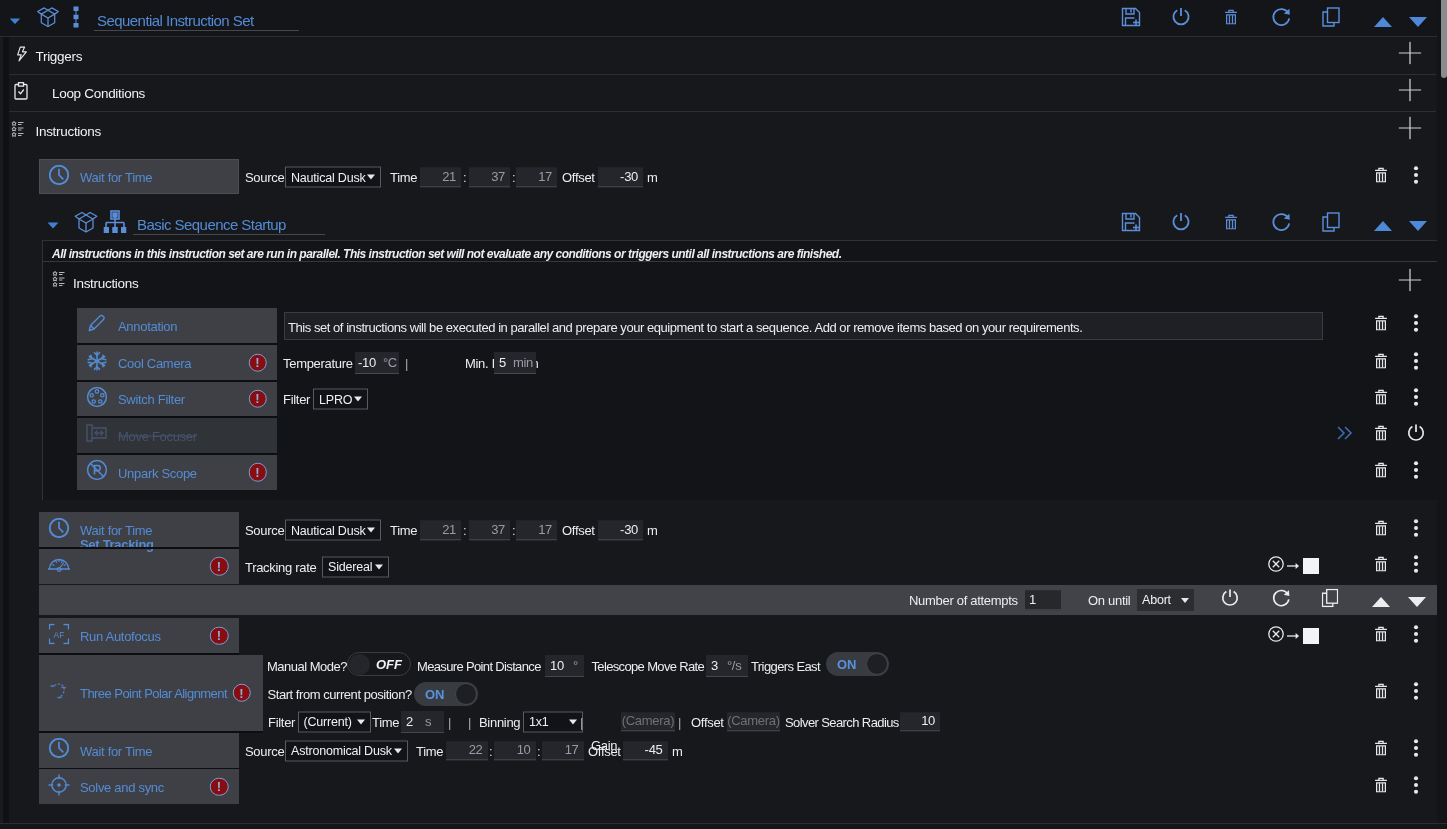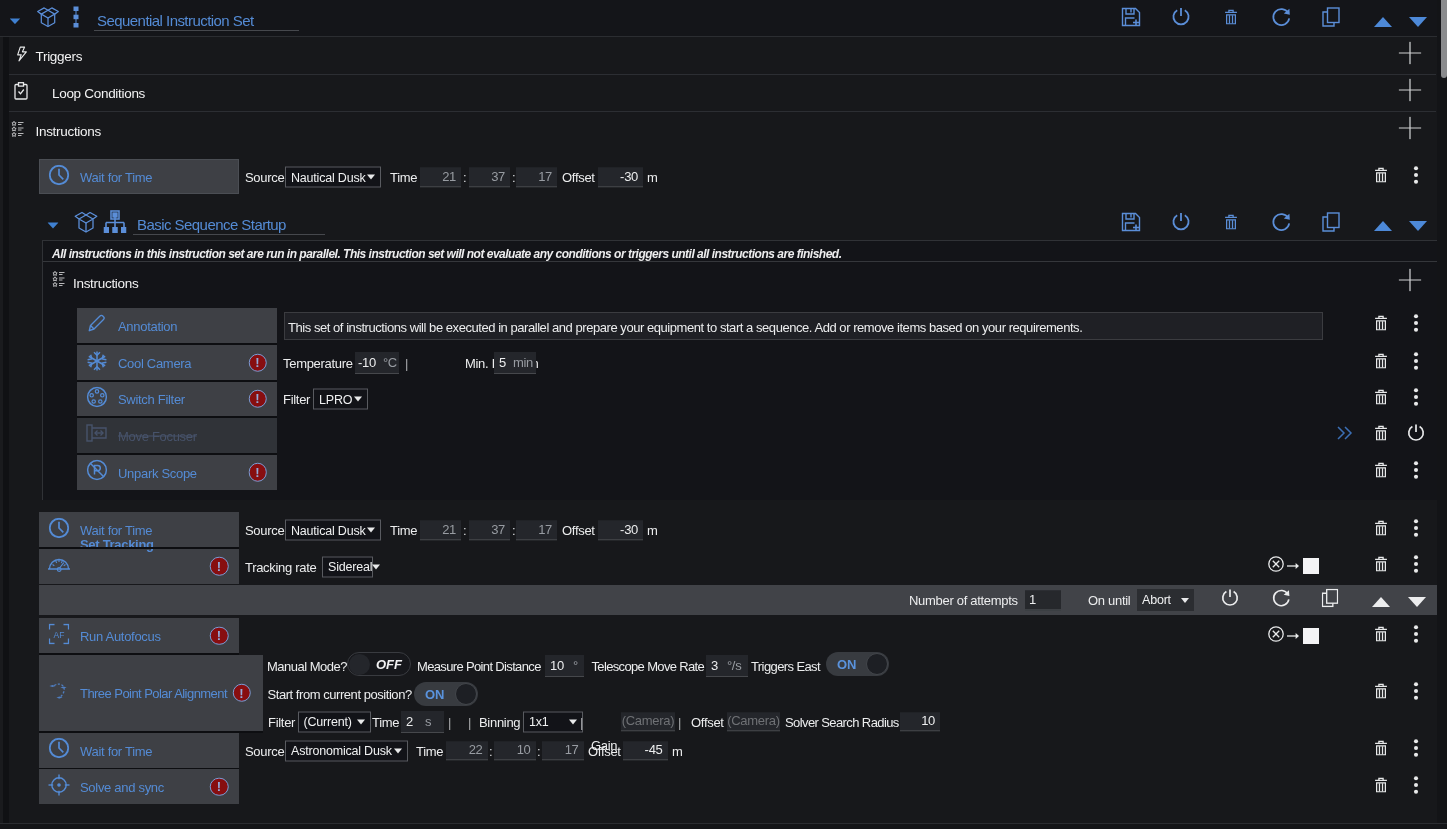--- a/index.html
+++ b/index.html
@@ -424,21 +424,21 @@
           <line x1="11.5" y1="5.5" x2="11.5" y2="7.5"></line>
           <line x1="14.8" y1="6.6" x2="13.8" y2="8.4"></line>
           <line x1="18" y1="10" x2="16.2" y2="11.2"></line>
           <line x1="12.5" y1="13" x2="16.3" y2="8.2"></line>
           <circle cx="11.7" cy="15" r="1.9"></circle>
         </g>
       </svg></div>
   <div class="pname" style="left:80px;top:544px;font-weight:bold;">Set Tracking</div>
   <div class="err" style="left:219px;top:566px;">!</div>
   <div class="lbl" style="left:245px;top:566.5px;">Tracking rate</div>
-  <div class="drop" style="left:322px;top:566.5px;width:51px;">Sidereal<span class="arr"></span></div>
+  <div class="drop" style="left:322px;top:566.5px;width:67px;">Sidereal<span class="arr"></span></div>
   <div class="icn" style="left:1275.5px;top:566px;color:#e8e9ea;"><svg width="16" height="16">
         <use href="#sy-circx"></use>
       </svg></div>
   <div class="icn" style="left:1293px;top:566px;color:#e8e9ea;"><svg width="12" height="10" viewBox="0 0 12 10">
         <line x1="0" y1="5" x2="10" y2="5" stroke="currentColor" stroke-width="1.3"></line>
         <polygon points="8.6,2 12,5 8.6,8" fill="currentColor"></polygon>
       </svg></div>
   <div class="abs" style="left:1303px;top:558px;width:16px;height:16px;background:#f3f3f5;"></div>
   <div class="icn" style="left:1381px;top:566px;color:#e8e9ea;"><svg width="13.5" height="17" viewBox="0 0 16 18">
         <use href="#sy-trash"></use>

